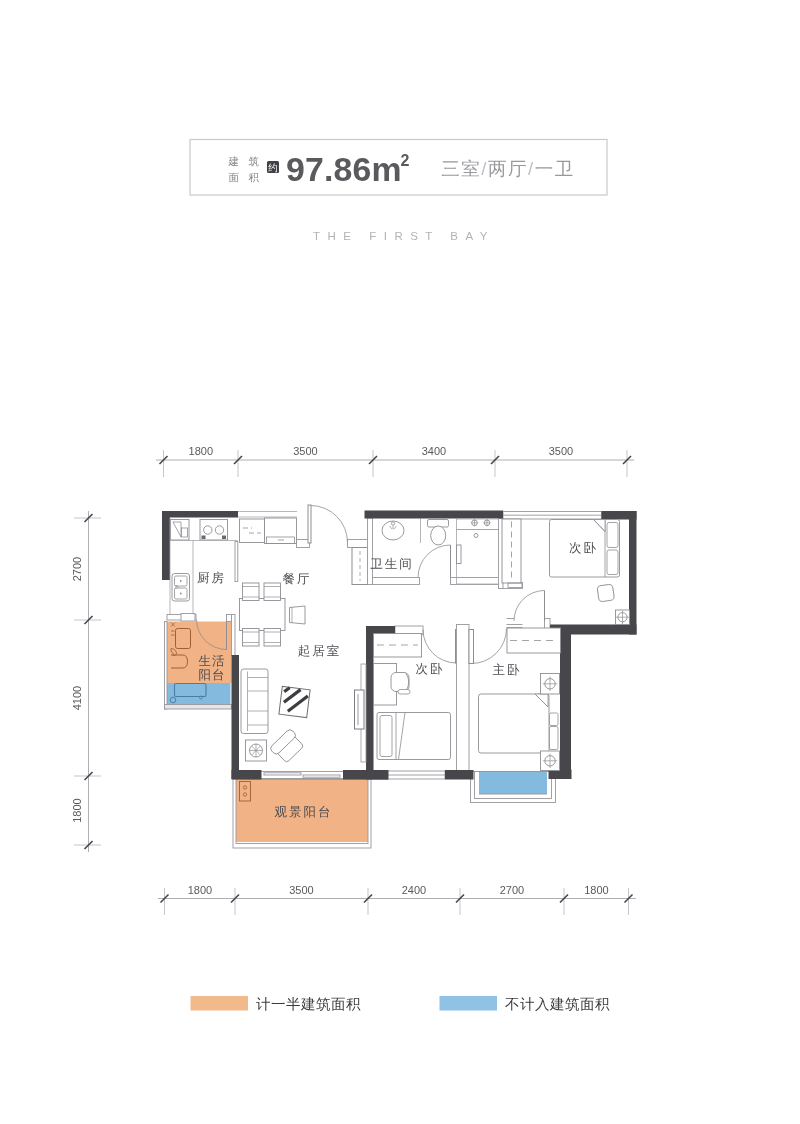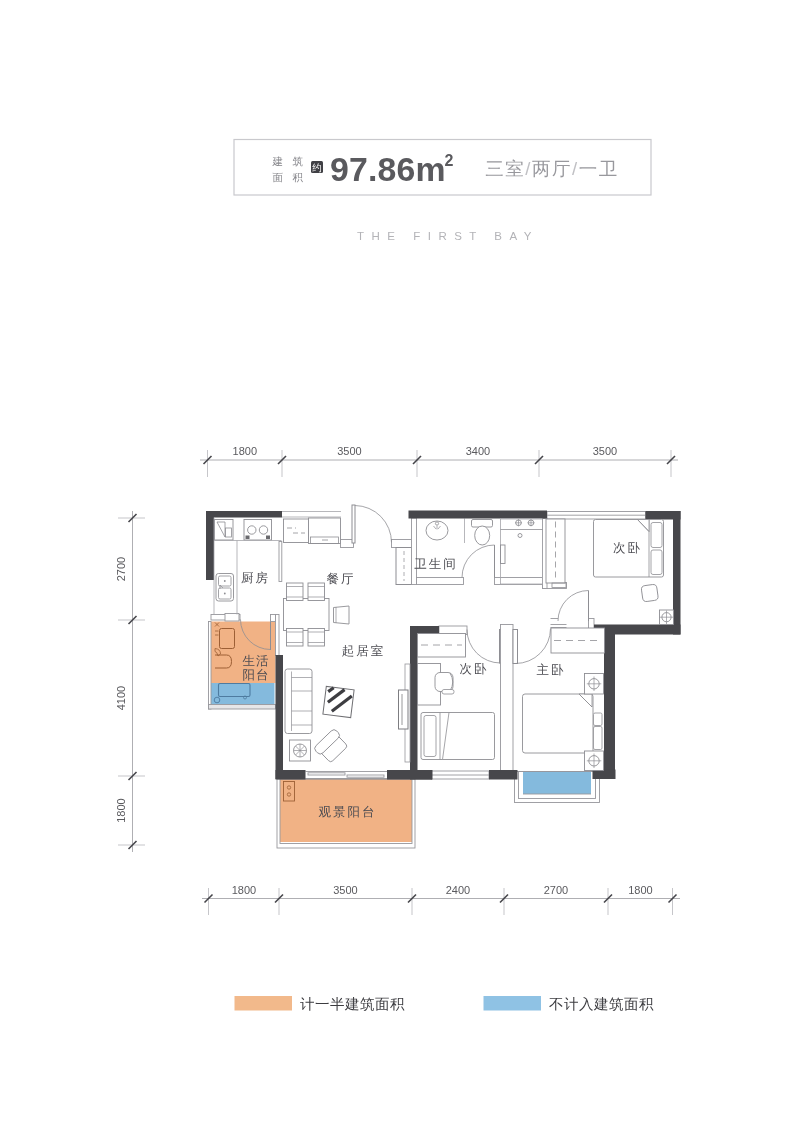--- a/index.html
+++ b/index.html
@@ -1,16 +1,16 @@
 <!DOCTYPE html>
 <html><head>
 <meta charset="utf-8">
 <style>
   html,body{margin:0;padding:0;background:#fff;}
-  .page{width:654px;height:1124px;position:relative;background:#fff;overflow:hidden;margin-left:44px;}
+  .page{width:654px;height:1124px;position:relative;background:#fff;overflow:hidden;}
   svg{display:block;}
   text{font-family:"Liberation Sans",sans-serif;}
 </style>
 </head>
 <body>
 <div class="page">
 <svg width="800" height="1124" viewBox="0 0 800 1124">
 <rect x="0" y="0" width="800" height="1124" fill="#ffffff"></rect>
 <g id="header">
 

